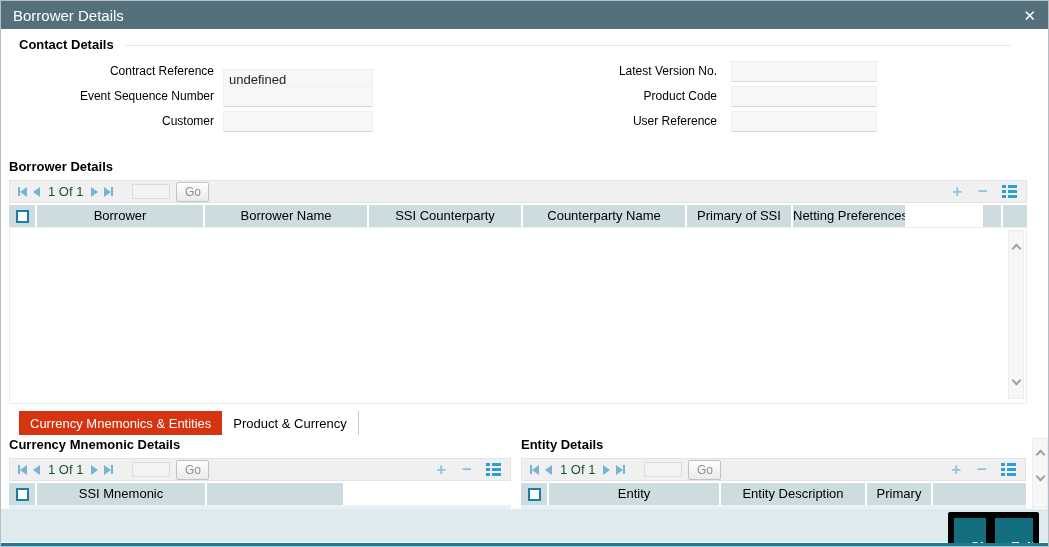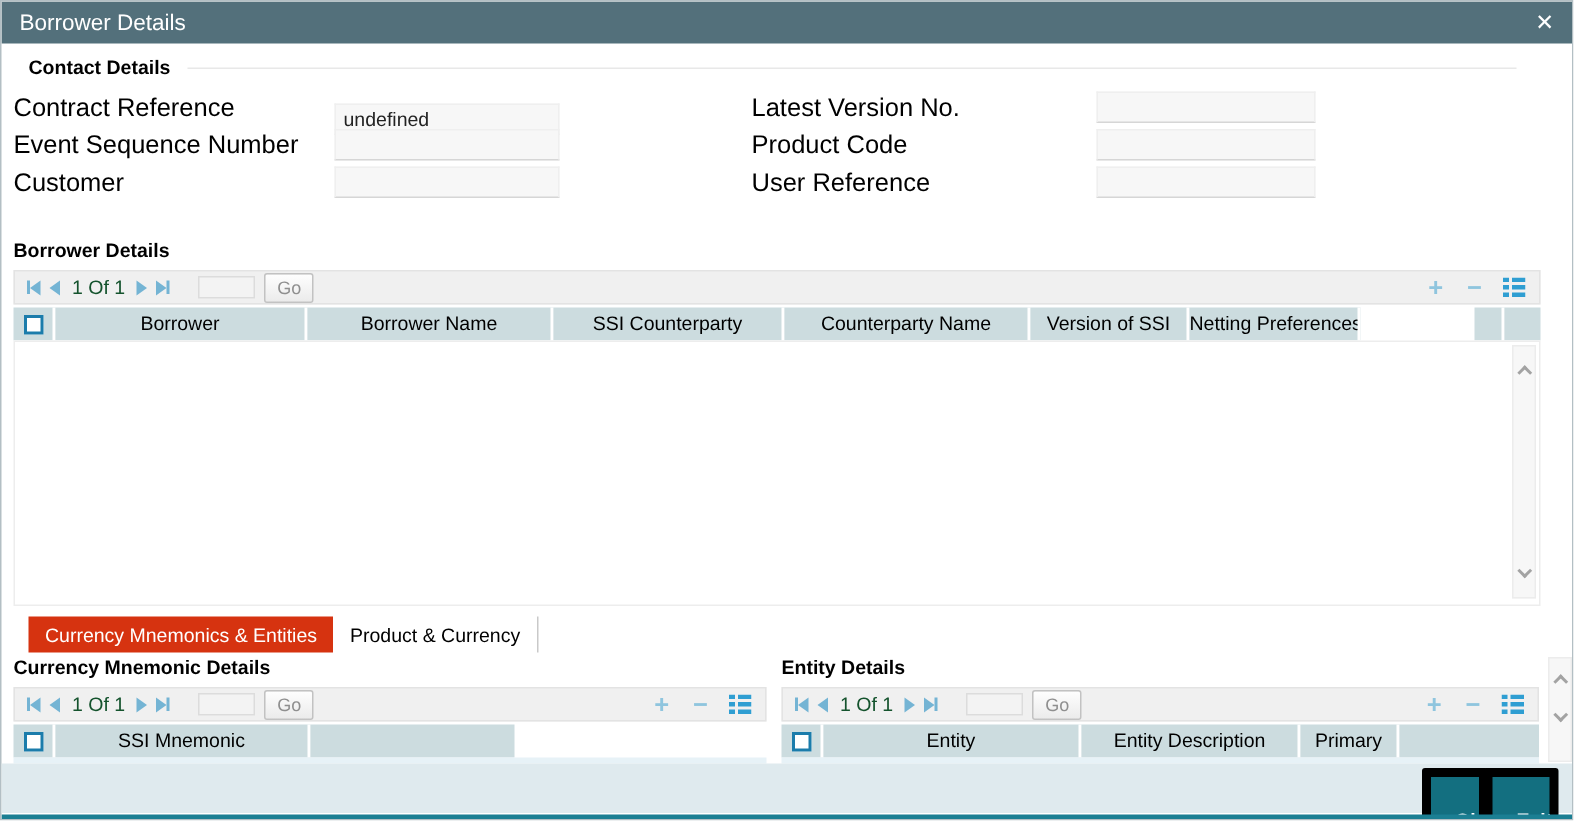--- a/index.html
+++ b/index.html
@@ -11,21 +11,21 @@
   }
   
   .titlebar{position:absolute;left:0;top:0;width:100%;height:28px;background:#53707b;
     color:#fff;font-size:15px;display:flex;align-items:center;padding:0 12px;}
   .title-text{flex:1;}
   .close-x{font-size:15px;color:#fff;cursor:pointer;line-height:1;}
   
   .sechead{position:absolute;font-weight:bold;font-size:13px;white-space:nowrap;}
   .legendline{position:absolute;height:1px;background:#e8e8e8;}
   
-  .flabel{position:absolute;font-size:17px;height:21px;line-height:21px;text-align:left;white-space:nowrap;}
+  .flabel{position:absolute;font-size:12px;height:21px;line-height:21px;text-align:right;white-space:nowrap;}
   .fld{position:absolute;height:21px;background:#f7f7f7;border:1px solid #efefef;
     border-bottom:1px solid #d6d6d6;font-size:13px;padding:0 5px;color:#222;
     font-family:"Liberation Sans","DejaVu Sans",sans-serif;}
   
   .toolbar{position:absolute;height:23px;background:#f0f0f0;border:1px solid #e3e3e3;
     display:flex;align-items:center;padding:0 5px;}
   .pg{display:inline-flex;align-items:center;margin:0 3px;cursor:pointer;}
   .tri{display:inline-block;width:0;height:0;border-top:5px solid transparent;border-bottom:5px solid transparent;}
   .tl{border-right:7px solid #74b4d4;}
   .tr{border-left:7px solid #74b4d4;}
@@ -126,21 +126,21 @@
   </div>
 
   <div class="ghead" style="left:8px;top:204px;width:1018px;">
     <div class="cbcell">
         <span class="cb"></span>
       </div>
     <div class="hc" style="width:168px;">Borrower</div>
     <div class="hc" style="width:164px;">Borrower Name</div>
     <div class="hc" style="width:154px;">SSI Counterparty</div>
     <div class="hc" style="width:164px;">Counterparty Name</div>
-    <div class="hc" style="width:106px;">Version of SSI</div>
+    <div class="hc" style="width:106px;">Primary of SSI</div>
     <div class="hc" style="width:114px;">Netting Preferences</div>
     <div class="hc" style="width:76px;margin-top:44px;">Blocked?</div>
     <div class="hc" style="width:20px;"></div>
     <div class="hc last" style="width:24px;"></div>
   </div>
 
   <div class="gbody" style="left:8px;top:226px;width:1018px;height:177px;">
     <div class="vscroll" style="top:2px;right:2px;bottom:4px;width:16px;">
       <span class="chev up" style="top:14px;"></span>
       <span class="chev down" style="bottom:14px;"></span>

